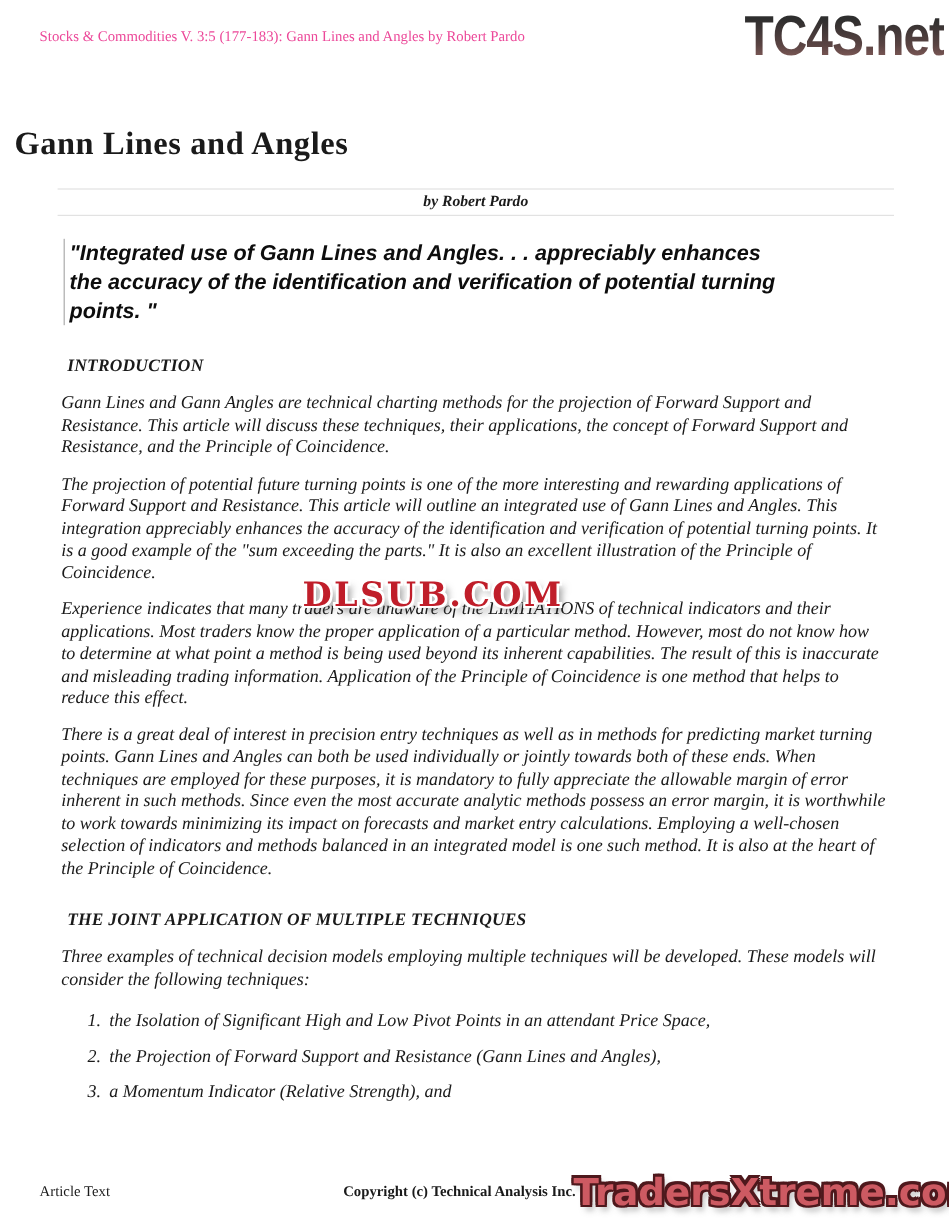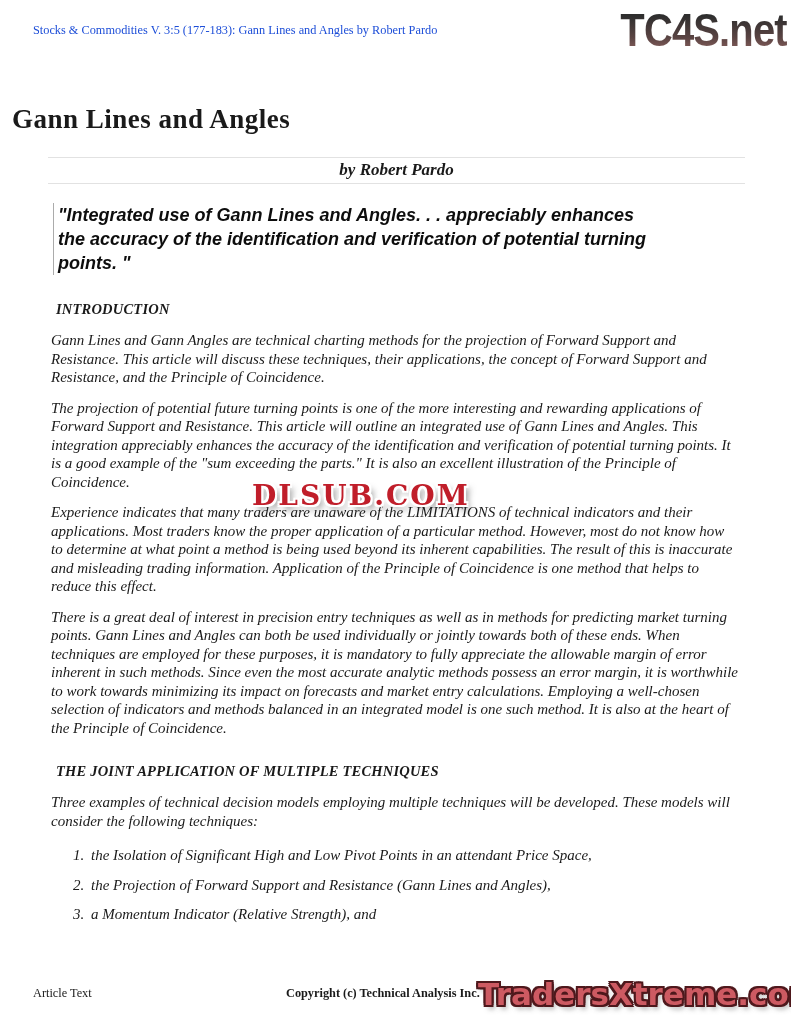--- a/index.html
+++ b/index.html
@@ -12,21 +12,21 @@
     font-family: "Liberation Serif", serif;
     color: #1a1a1a;
   }
 
   
   .citation {
     position: absolute;
     top: 23px;
     left: 33px;
     font-size: 12.3px;
-    color: #1d4ed8;
+    color: #ec4899;
     white-space: nowrap;
   }
   .wm-tc4s {
     position: absolute;
     top: 2px;
     right: 4px;
     font-family: "Liberation Sans", sans-serif;
     font-weight: bold;
     font-size: 47px;
     letter-spacing: -1px;
@@ -49,21 +49,21 @@
     letter-spacing: 0.5px;
   }
   .byline-wrap {
     margin: 22px 46px 0 48px;
     border-top: 1px solid #e2e2e2;
     border-bottom: 1px solid #e2e2e2;
     padding: 2px 0 3px 0;
     text-align: center;
   }
   .byline {
-    font-size: 17px;
+    font-size: 13px;
     font-weight: bold;
     font-style: italic;
   }
 
   
   .pull-quote {
     margin: 19px 0 0 53px;
     width: 605px;
     border-left: 1px solid #ababab;
     padding-left: 4px;

